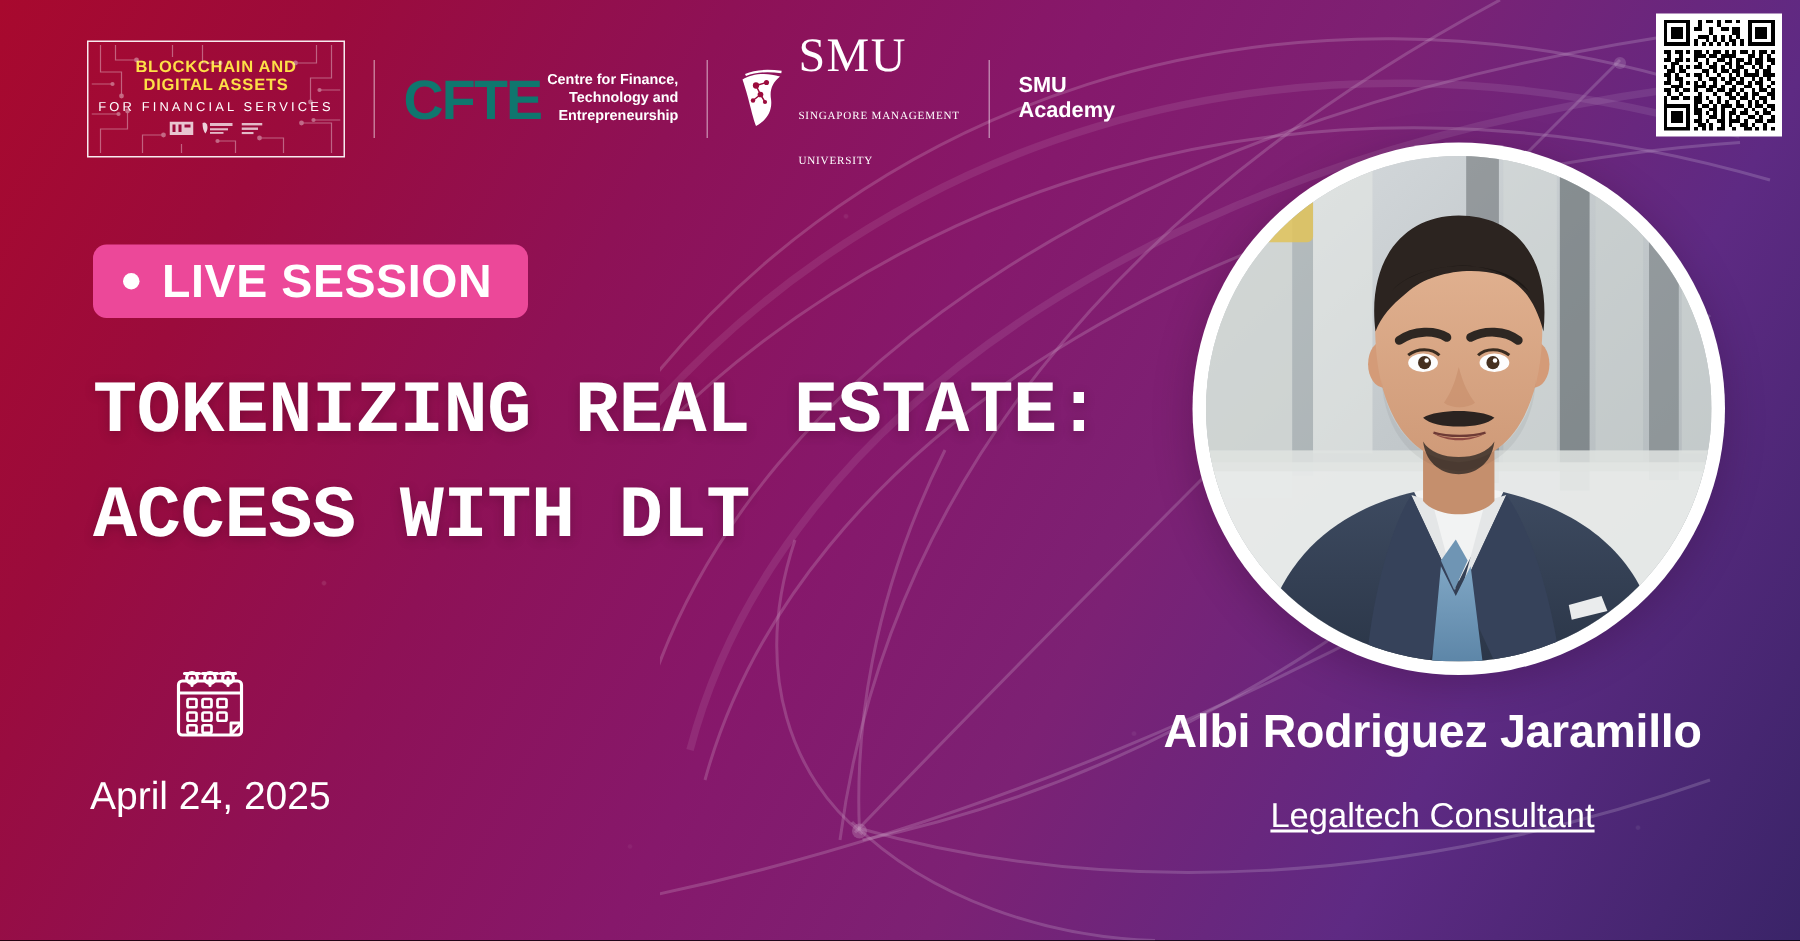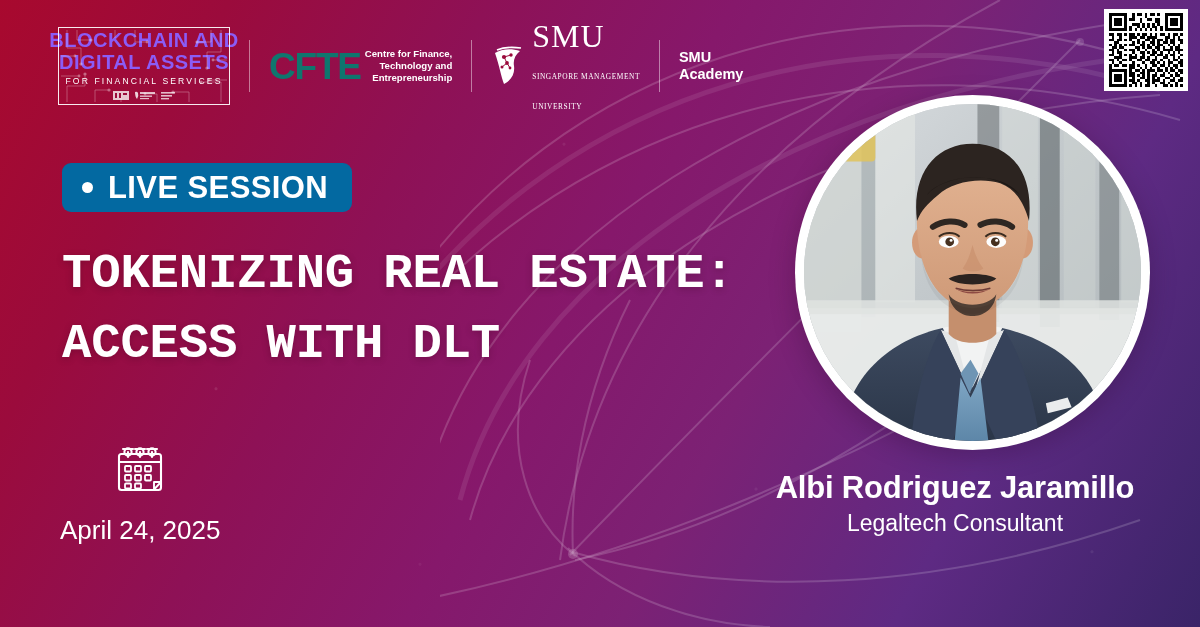--- a/index.html
+++ b/index.html
@@ -61,22 +61,22 @@
   }
   .bda-frame::before,.bda-frame::after{
     content:""; position:absolute;
     background:transparent;
   }
   .bda-circuit{
     position:absolute; inset:3px;
     opacity:.42; pointer-events:none;
   }
   .bda-l1,.bda-l2{
-    font-weight:700; color:#8b5cf6; letter-spacing:.5px; line-height:1.08;
-    font-size:20px; text-align:center; white-space:nowrap;
+    font-weight:700; color:#fde047; letter-spacing:.5px; line-height:1.08;
+    font-size:11px; text-align:center; white-space:nowrap;
   }
   .bda-l3{
     font-size:8.6px; color:#fff; letter-spacing:2.1px; font-weight:500;
     margin-top:3px; text-align:center; white-space:nowrap;
   }
   .bda-sublogos{
     display:flex; align-items:center; gap:5px; margin-top:5px;
     height:9px; opacity:.9;
   }
   .sub-mark{ height:9px; display:block; }
@@ -117,21 +117,21 @@
   .qr-wrap{
     position:absolute; right:12px; top:9px;
     width:84px; height:82px; background:#fff; padding:4px;
   }
   .qr-wrap svg{ display:block; width:100%; height:100%; }
 
   
   .live-badge{
     position:absolute; left:62px; top:163px;
     height:49px; padding:0 24px 0 20px;
-    background:#0369a1;
+    background:#ec4899;
     border-radius:9px;
     display:flex; align-items:center; gap:15px;
   }
   .live-dot{
     width:11px; height:11px; border-radius:50%; background:#fff; flex:none;
   }
   .live-text{
     color:#fff; font-weight:700; font-size:31px; letter-spacing:.4px; line-height:1;
     white-space:nowrap;
   }
@@ -171,21 +171,21 @@
   .photo-clip svg{ position:absolute; inset:0; width:100%; height:100%; display:block; }
 
   .speaker-block{
     position:absolute; left:720px; top:470px; width:470px; text-align:center;
   }
   .speaker-name{
     color:#fff; font-size:31px; font-weight:700; letter-spacing:-.2px; line-height:1.18;
     white-space:nowrap;
   }
   .speaker-role{
-    color:#fff; font-size:23px; font-weight:400; line-height:1.42; margin-top:0;
+    color:#fff; font-size:23px; font-weight:400; line-height:1.42; margin-top:20px;text-decoration:underline;
   }
   .speaker-role .rl{ display:block; }
 </style>
 </head>
 <body>
 
 <div class="banner">
 
   <svg class="deco-network" viewBox="0 0 760 627" preserveAspectRatio="none" aria-hidden="true">
     <g fill="none" stroke="#ffffff" stroke-opacity="0.30" stroke-width="2">

